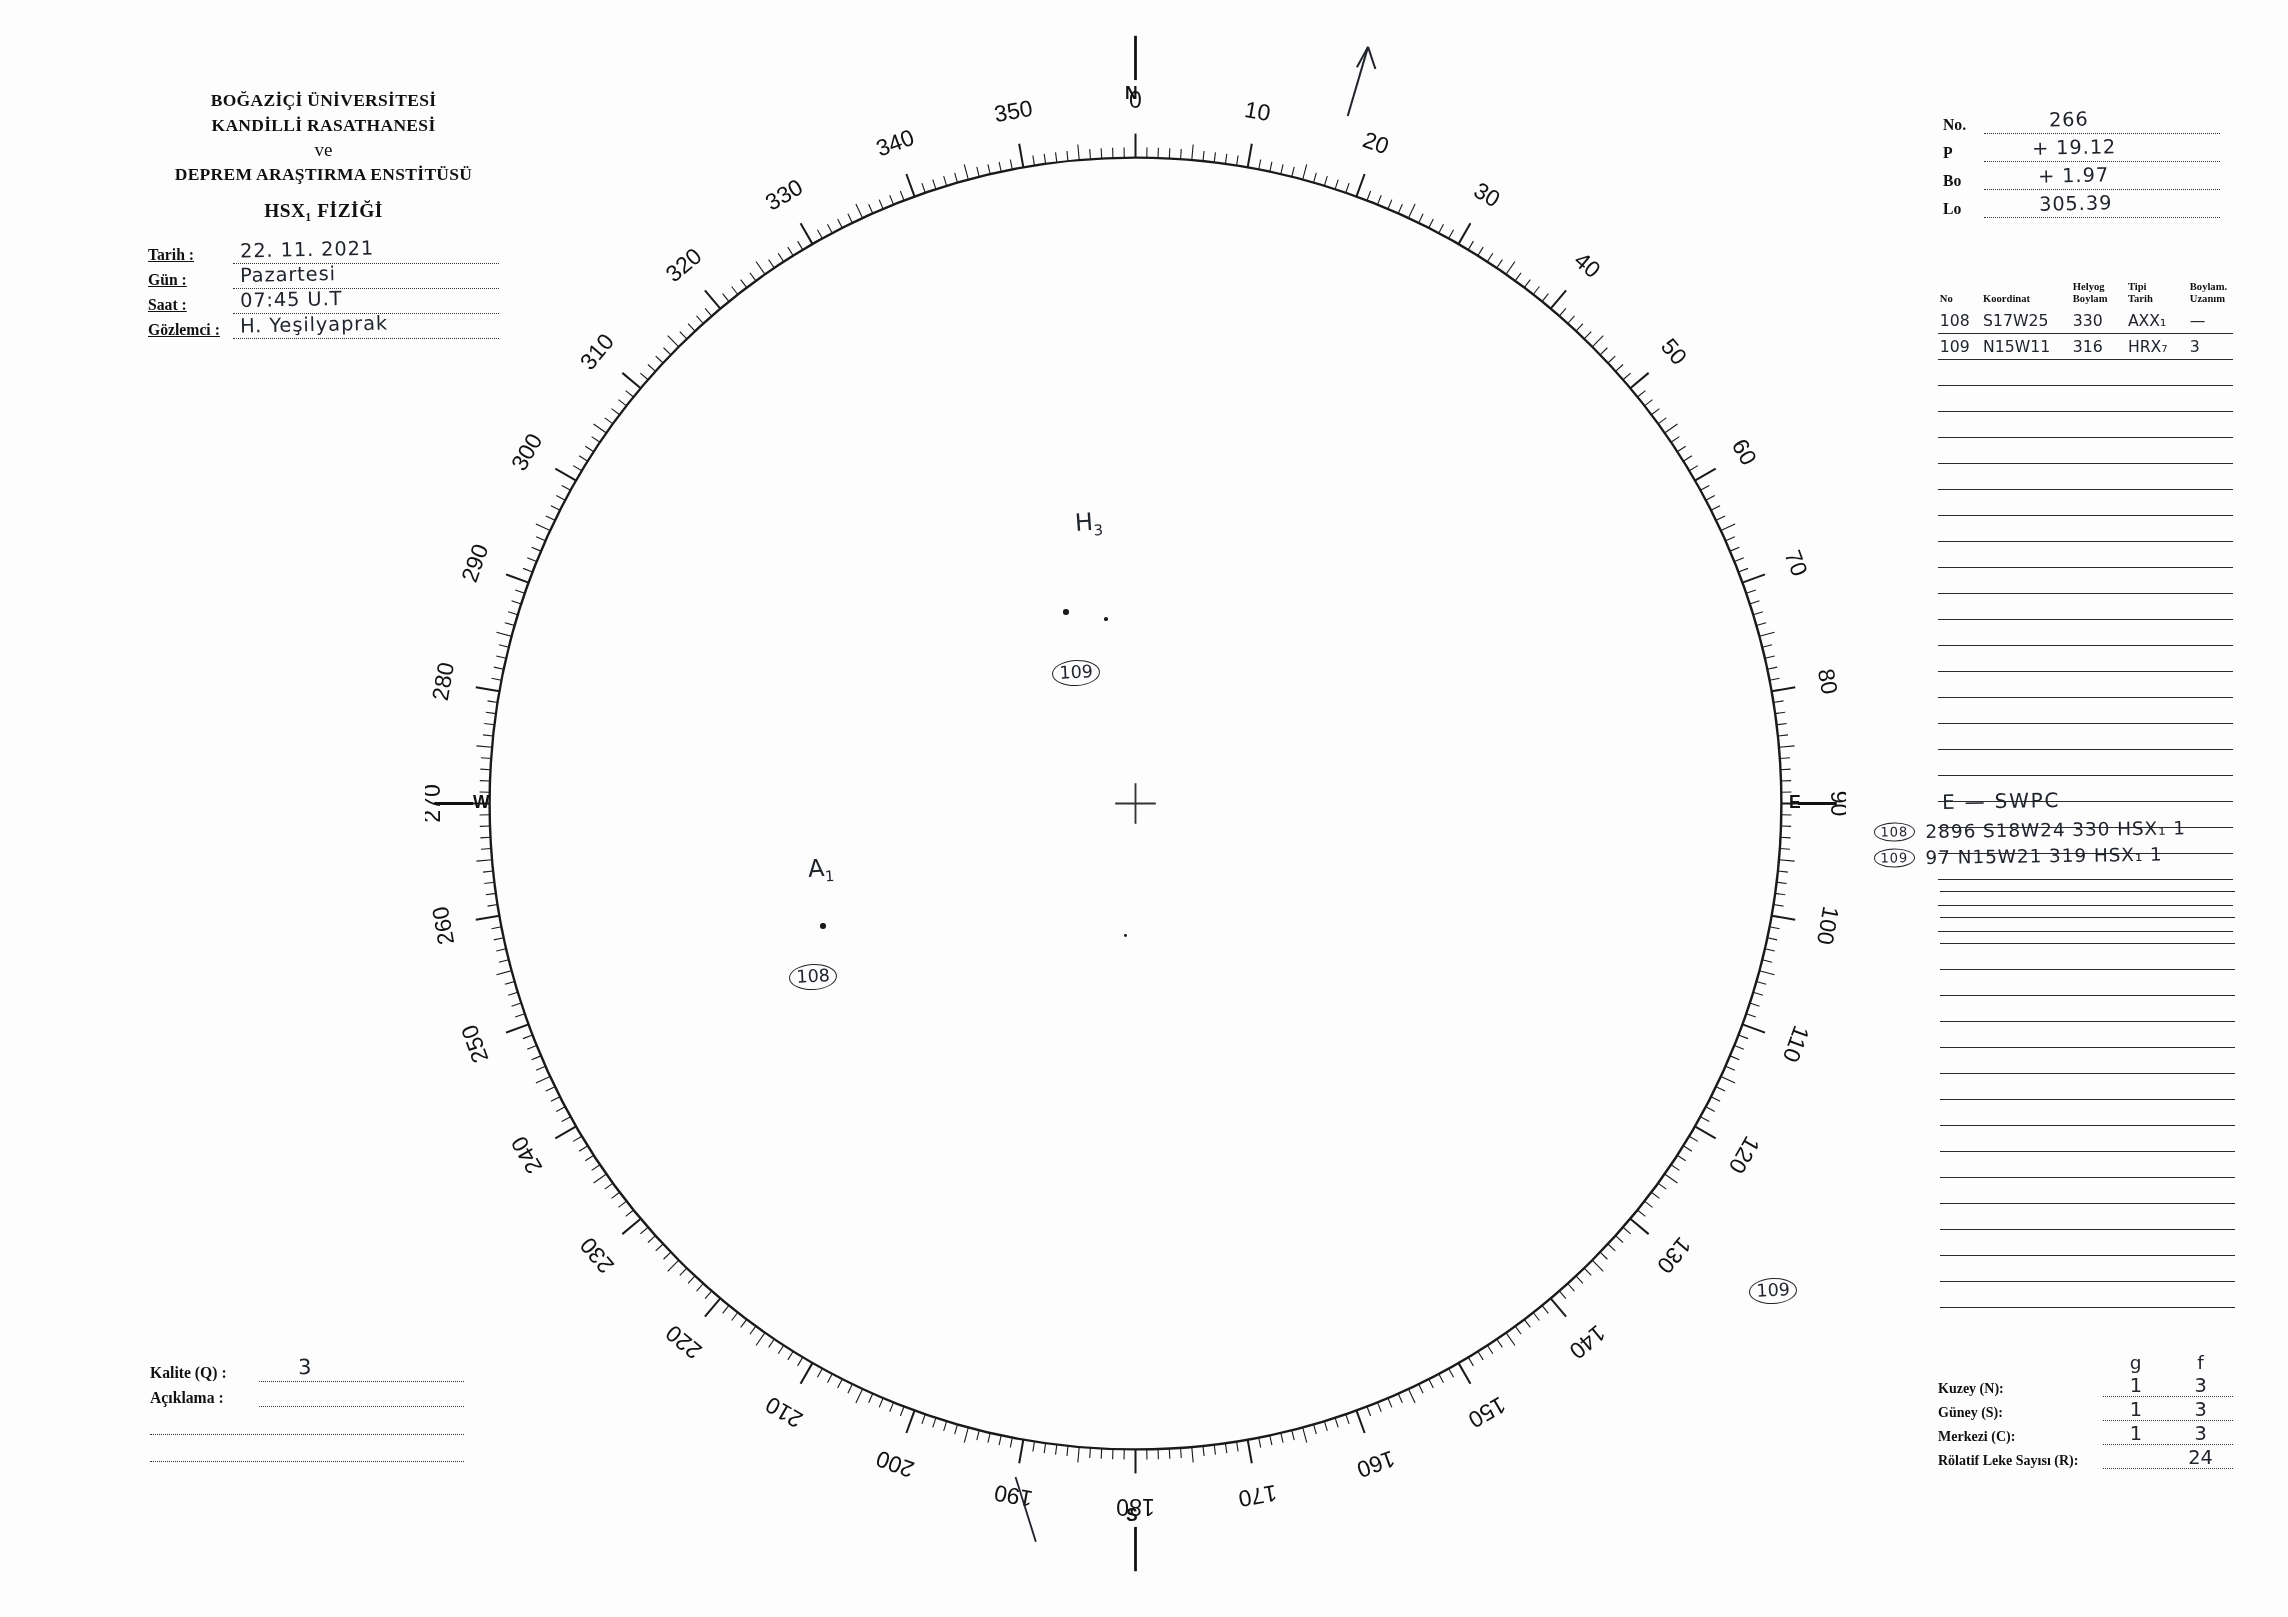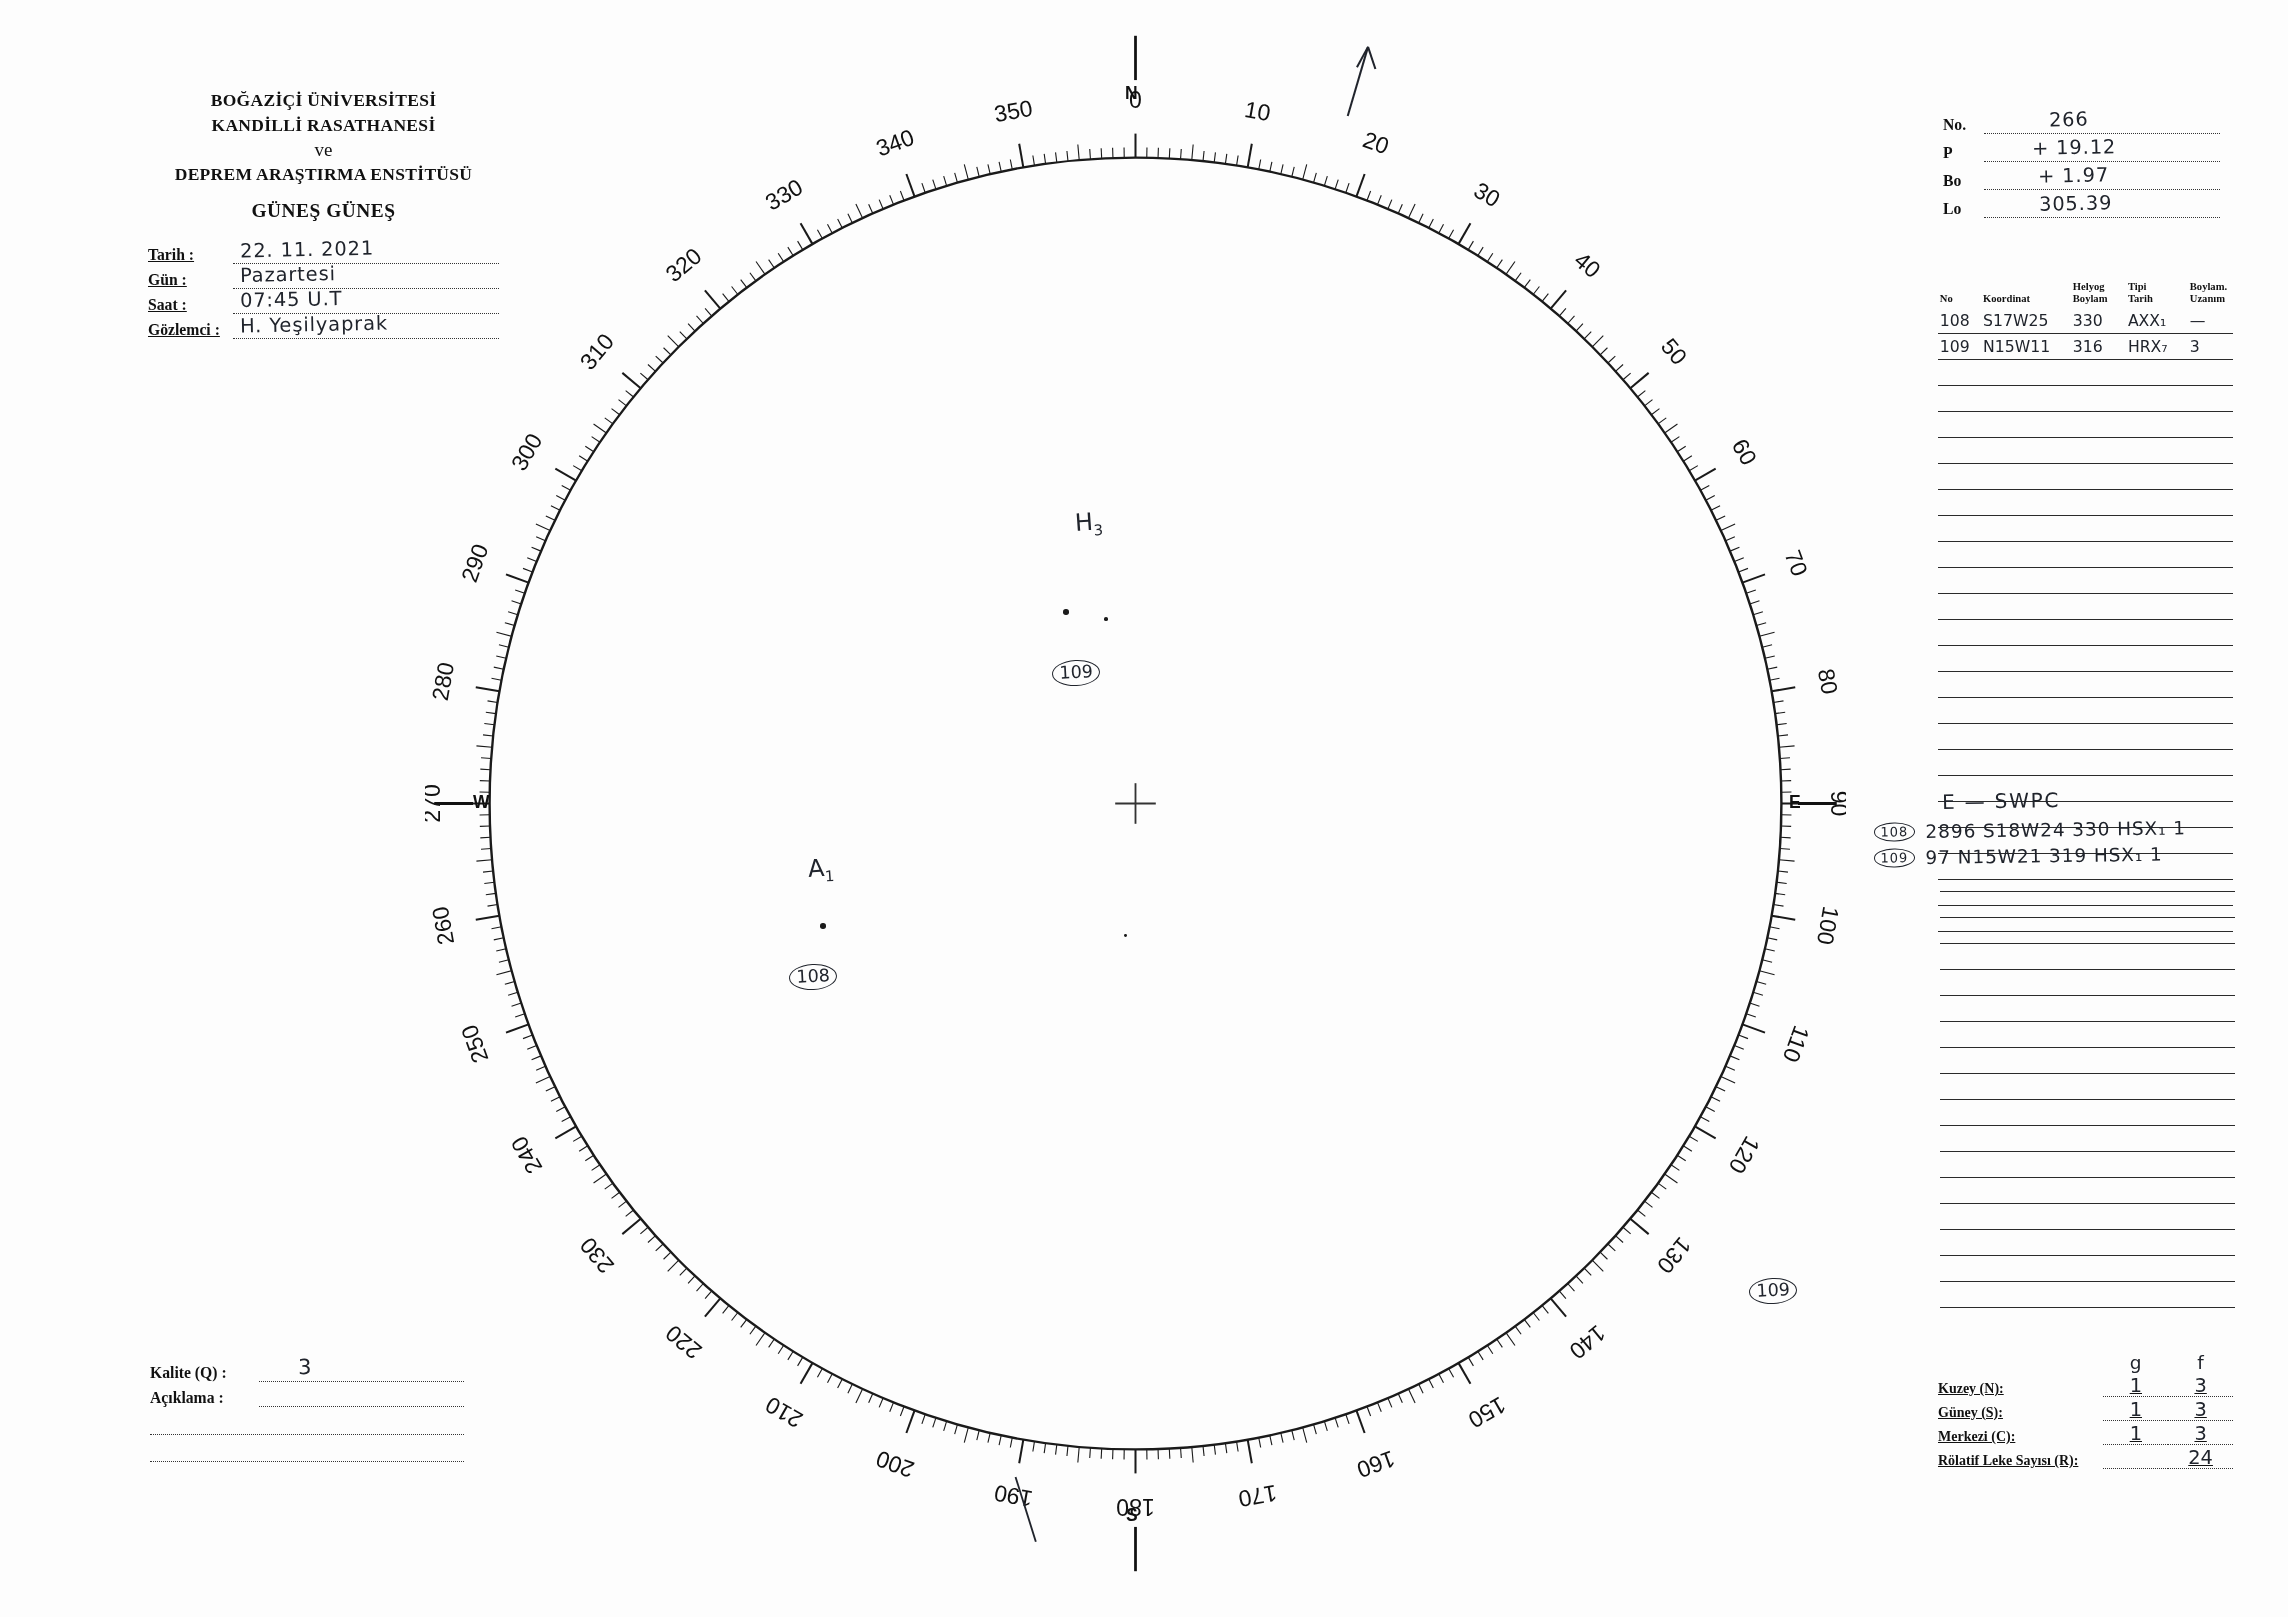--- a/index.html
+++ b/index.html
@@ -193,21 +193,20 @@
     font-size: 18.5px;
     color: #20242c;
   }
   .counts-head span { width: 65px; text-align: center; }
   .count-row {
     display: flex;
     align-items: flex-end;
     font-size: 14px;
     font-weight: bold;
     height: 24px;
-    text-decoration: underline;
   }
   .count-row .lbl { width: 166px; white-space: nowrap; }
   .count-row .cell {
     width: 65px;
     border-bottom: 0.9px dotted #333;
     text-align: center;
     font-family: "DejaVu Sans", sans-serif;
     font-weight: normal;
     font-size: 19.4px;
     color: #20242c;
@@ -259,21 +258,21 @@
 </head>
 <body>
 
 <div class="sheet">
 
   <div id="header-block">
     <div class="inst">BOĞAZİÇİ ÜNİVERSİTESİ</div>
     <div class="inst">KANDİLLİ RASATHANESİ</div>
     <div class="ve">ve</div>
     <div class="inst">DEPREM ARAŞTIRMA ENSTİTÜSÜ</div>
-    <div class="dept">GÜNEŞ GÜNEŞ</div>
+    <div class="dept">HSX₁ FİZİĞİ</div>
 
     <div class="field-rows">
       <div class="field-row">
         <div class="lbl">Tarih :</div>
         <div class="val">
           <span class="hand">22. 11. 2021</span>
         </div>
       </div>
       <div class="field-row">
         <div class="lbl">Gün :</div>

